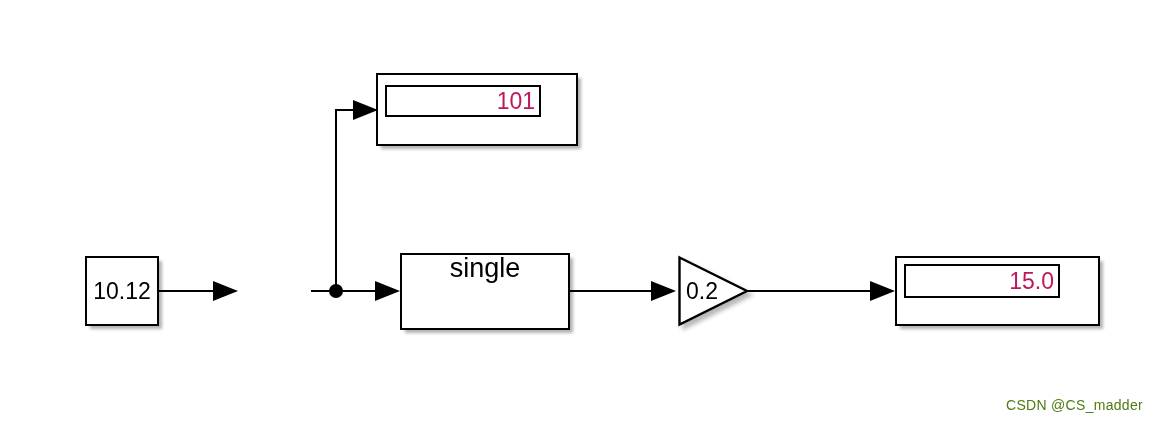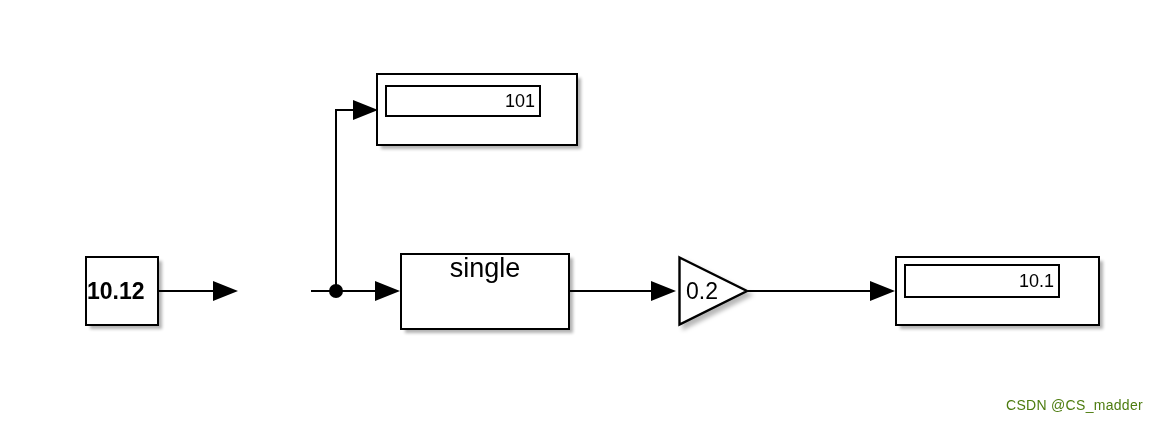--- a/index.html
+++ b/index.html
@@ -33,22 +33,21 @@
     background: #ffffff;
     border: 2px solid #000000;
     box-sizing: border-box;
     box-shadow: 4px 4px 3px -1px rgba(0,0,0,0.30);
   }
 
   
   .const-blk {
     display: flex;
     align-items: center;
-    justify-content: flex-start;
-    font-weight: bold;
+    justify-content: center;
   }
   .const-label {
     font-size: 23px;
     color: #000000;
     line-height: 1;
     white-space: nowrap;
   }
 
   
   .conv-blk {
@@ -71,22 +70,22 @@
     position: absolute;
     border: 2px solid #000000;
     background: #ffffff;
     box-sizing: border-box;
     display: flex;
     align-items: center;
     justify-content: flex-end;
     padding-right: 4px;
   }
   .disp-value {
-    font-size: 18px;
-    color: #000000;
+    font-size: 23px;
+    color: #be185d;
     line-height: 1;
     white-space: nowrap;
   }
 
   
   .gain {
     position: absolute;
   }
   .gain svg {
     position: absolute;
@@ -168,19 +167,19 @@
 
   <div class="gain" style="left:678px; top:256px; width:71px; height:70px;">
     <svg width="71" height="70" viewBox="0 0 71 70" xmlns="http://www.w3.org/2000/svg">
       <polygon points="1.5,1.5 69,35 1.5,68.5" fill="#ffffff" stroke="#000000" stroke-width="2.4"></polygon>
     </svg>
     <span class="gain-label" style="left:8px; top:24px;">0.2</span>
   </div>
 
   <div class="blk disp-blk" style="left:895px; top:256px; width:205px; height:70px;">
     <div class="disp-field" style="left:7px; top:6px; width:156px; height:34px;">
-      <span class="disp-value">10.1</span>
+      <span class="disp-value">15.0</span>
     </div>
   </div>
 
   <div class="watermark" style="right:12px; bottom:12px;">CSDN @CS_madder</div>
 
 </div>
 
 </body></html>

